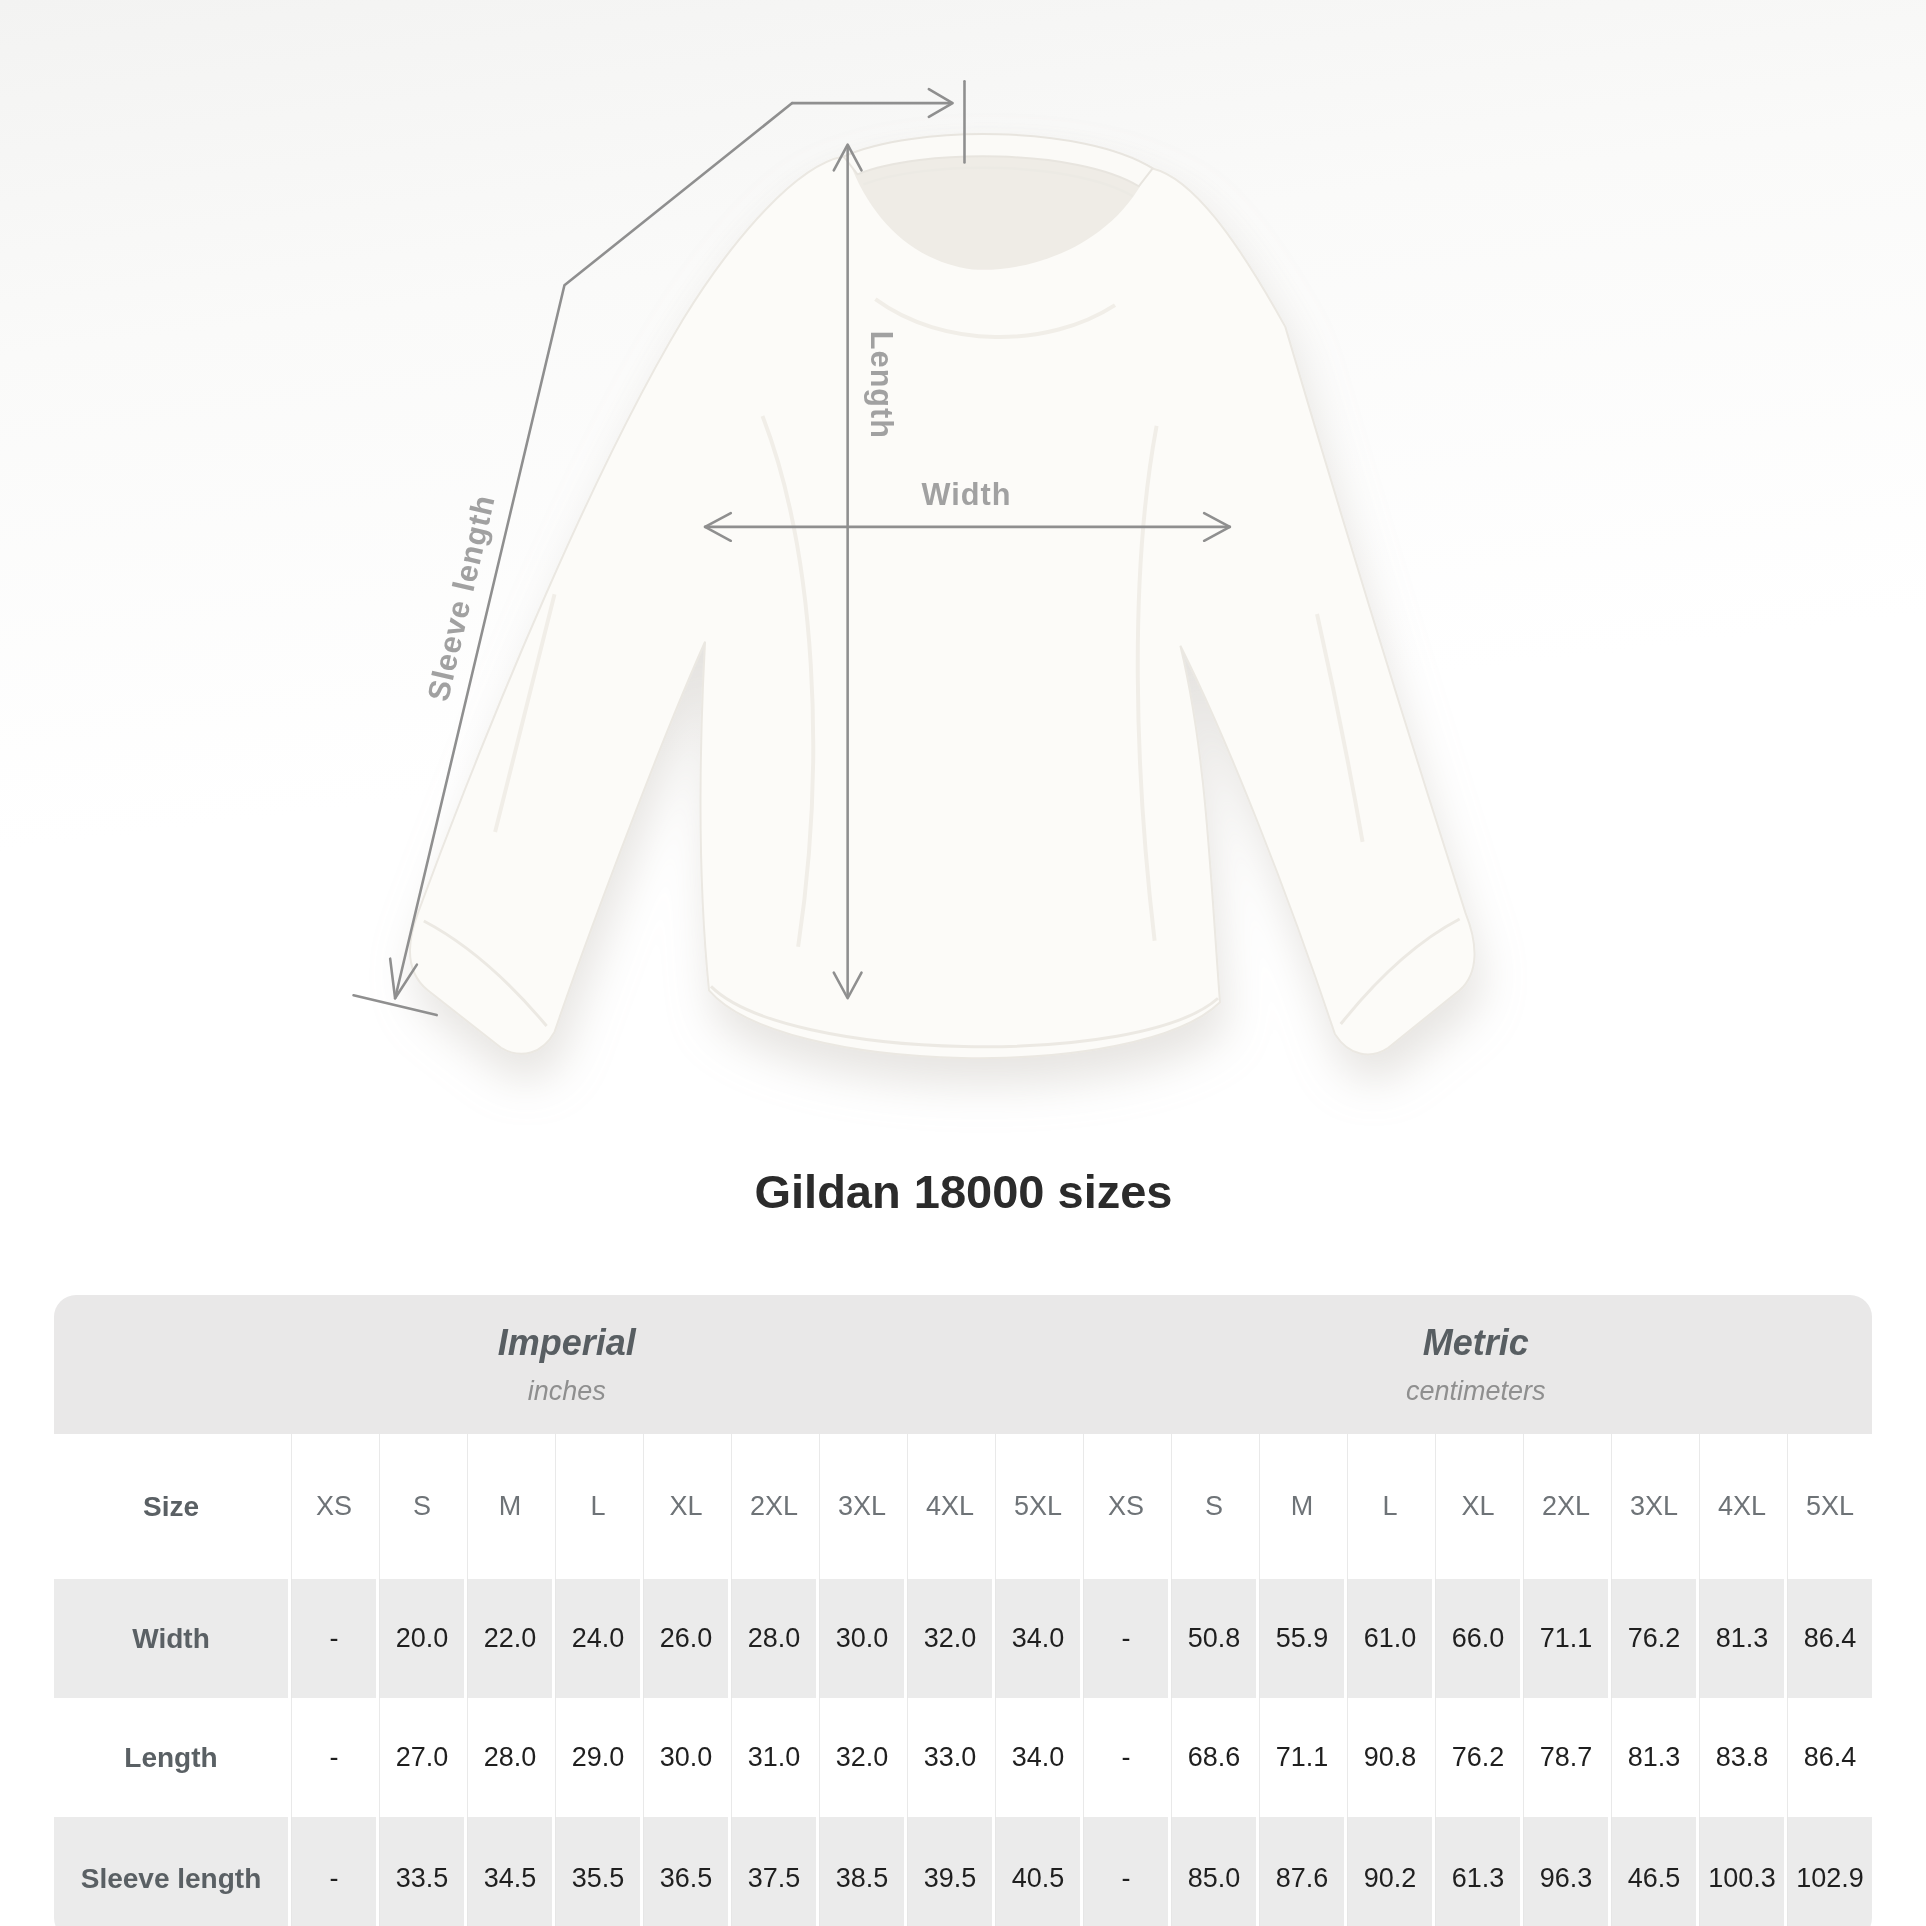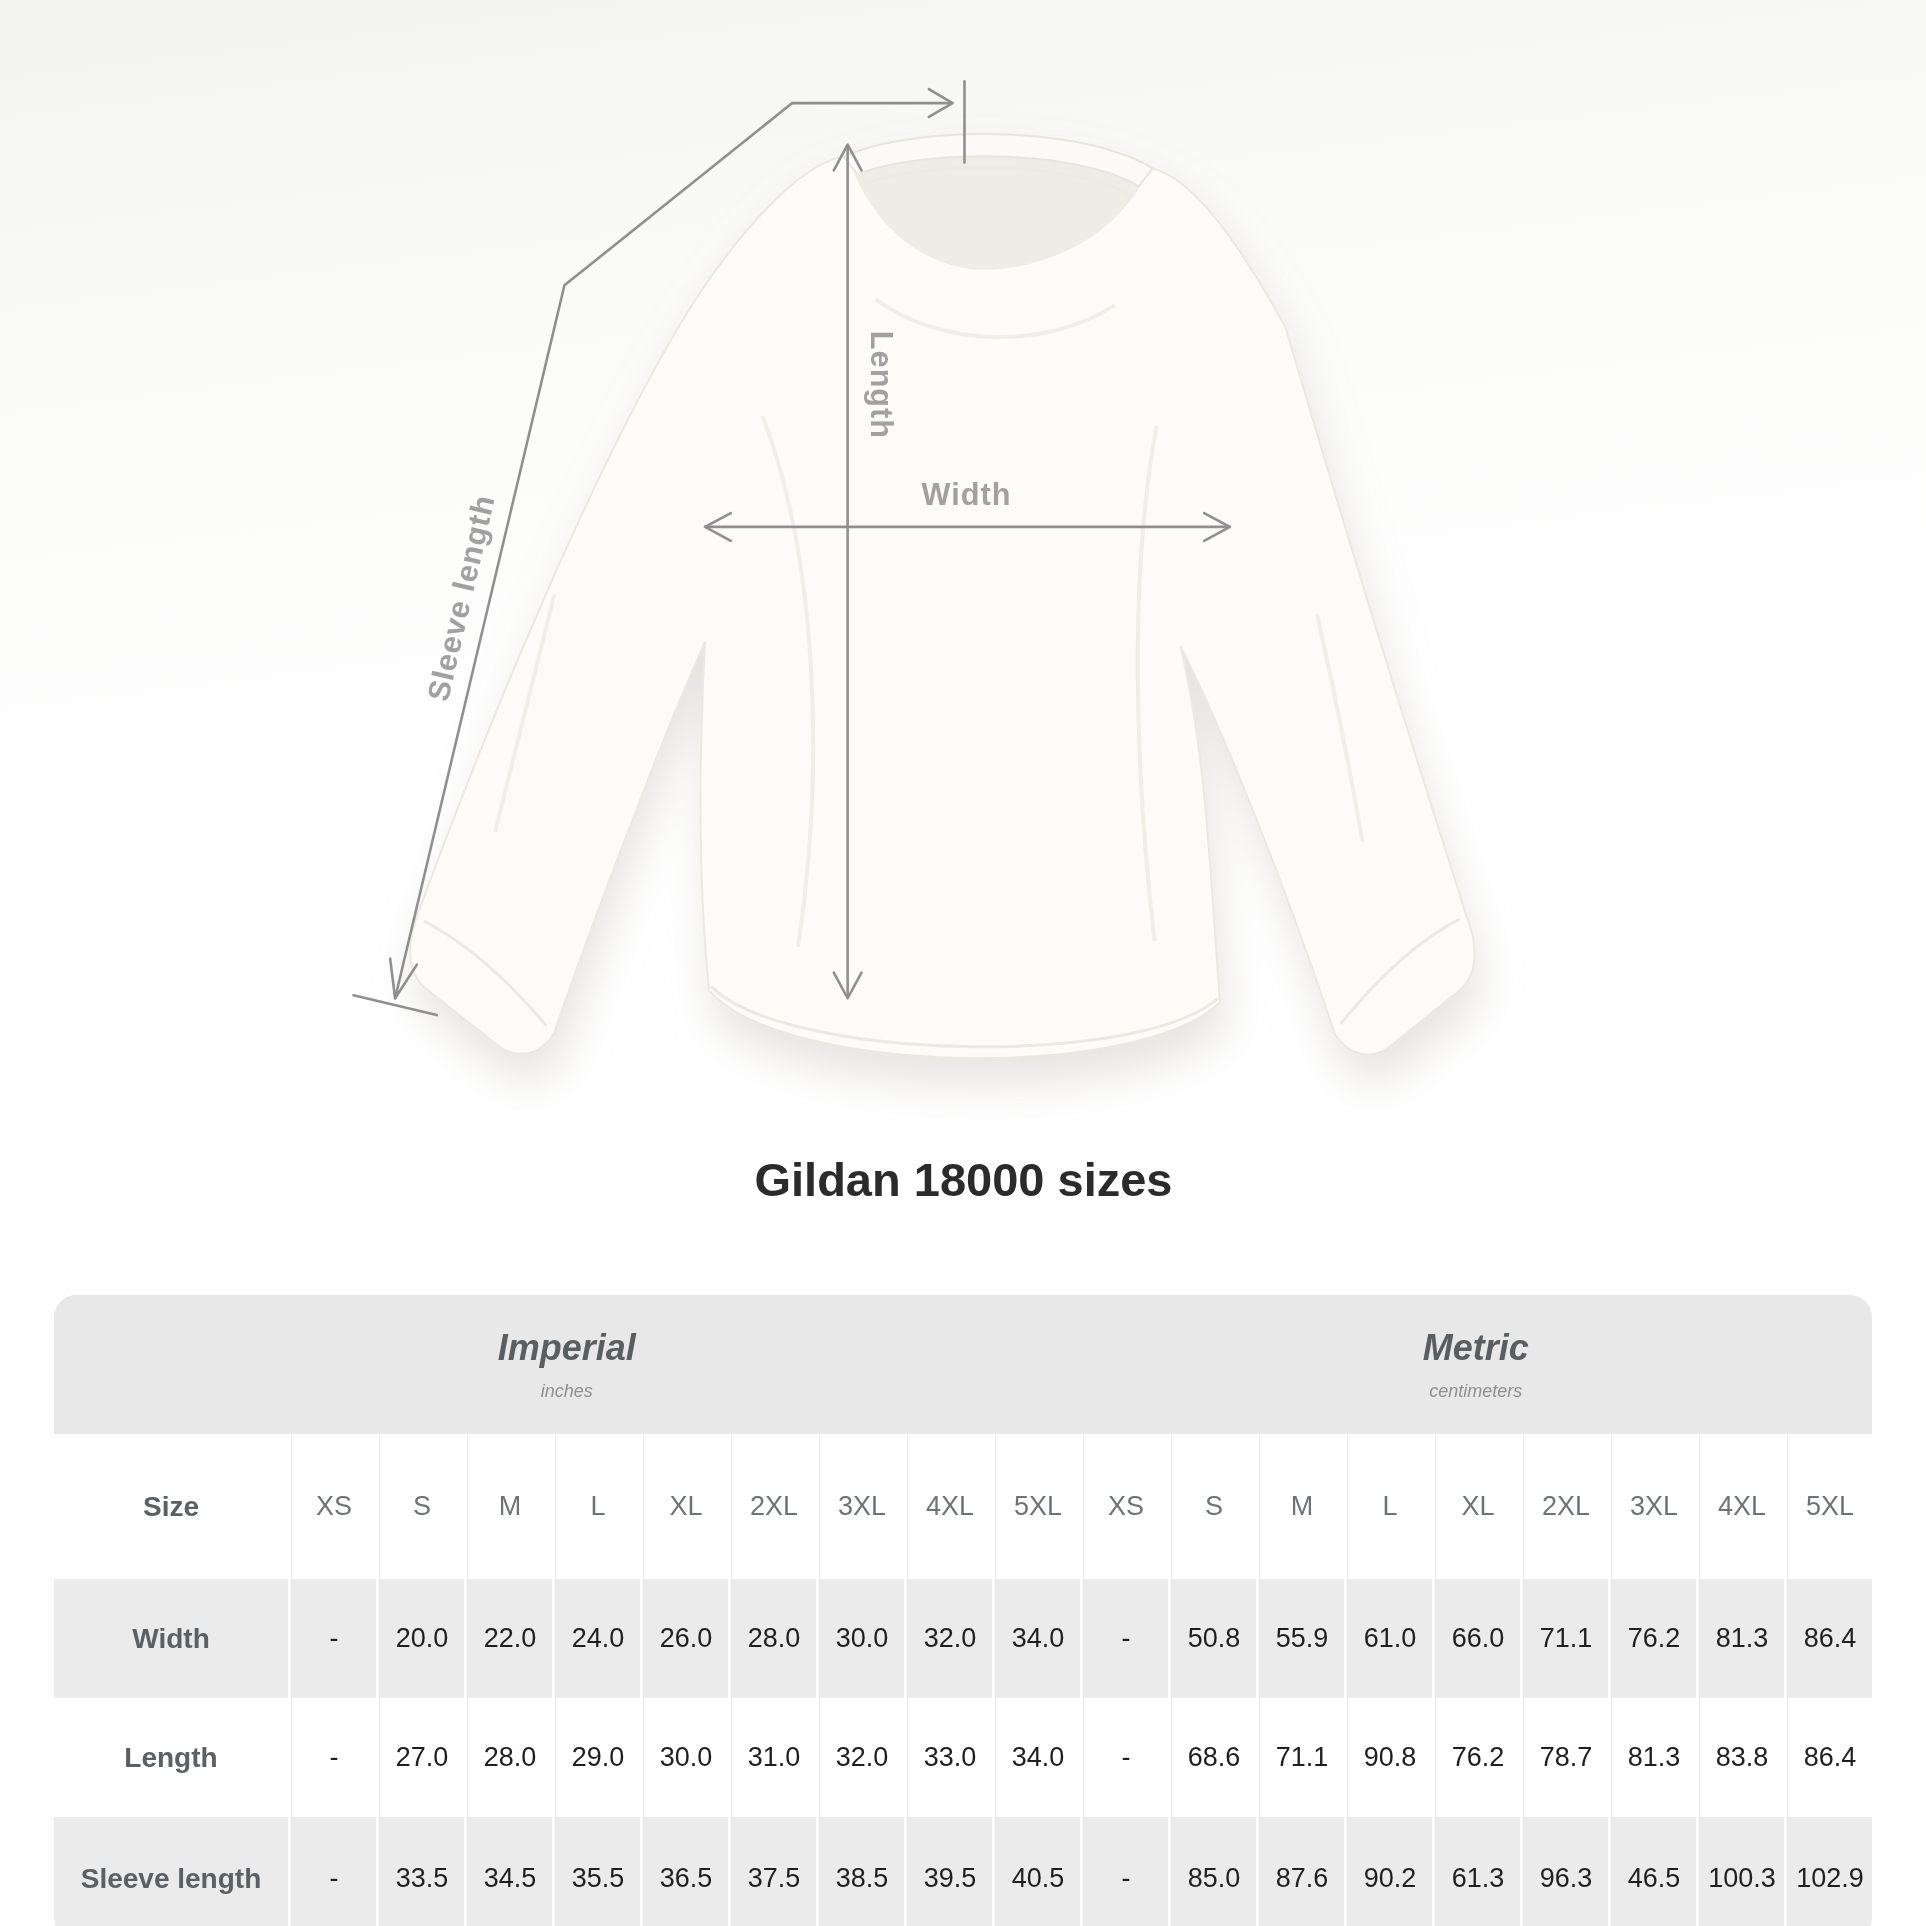--- a/index.html
+++ b/index.html
@@ -13,42 +13,42 @@
   
   .illustration{
     width:1927px;height:1137px;
     background:linear-gradient(173deg,#f3f3f2 0%,#fafaf9 26%,#ffffff 62%);
   }
   .illustration svg{display:block;}
   .meas{stroke:#8f8f8f;stroke-width:2.6;fill:none;stroke-linecap:round;stroke-linejoin:round;}
   .meas-label{fill:#a1a1a1;font-weight:bold;font-size:31px;letter-spacing:1px;font-family:"Liberation Sans",sans-serif;}
   
   .title{
-    margin-top:16px;
+    margin-top:28px;
     text-align:center;
     font-size:47px;font-weight:bold;color:#2b2b2b;line-height:53px;
   }
   .subtitle{
     margin-top:10px;
     text-align:center;
     font-style:italic;font-size:28px;color:#686868;line-height:38px;
   }
   
   .size-table{
     position:absolute;left:54px;top:1295px;width:1818px;
     background:#ffffff;
     border-radius:22px;
     overflow:hidden;
   }
   .band{display:flex;height:139px;background:#e9e8e8;}
   .band-half{display:flex;flex-direction:column;align-items:center;justify-content:center;}
   .band-left{width:56.4%;}
   .band-right{width:43.6%;}
   .band-title{font-size:36px;font-weight:bold;font-style:italic;color:#585e62;}
-  .band-unit{margin-top:12px;font-size:18px;font-style:italic;color:#8f8f8f;}
+  .band-unit{margin-top:12px;font-size:27px;font-style:italic;color:#8f8f8f;}
   .tr{
     display:grid;
     grid-template-columns:234px repeat(18,1fr);
     column-gap:3px;
   }
   .tr>.tc{
     display:flex;align-items:center;justify-content:center;
     background:#ffffff;
   }
   .tr>.tc:not(:first-child){border-left:1px solid #e9e9e9;}

